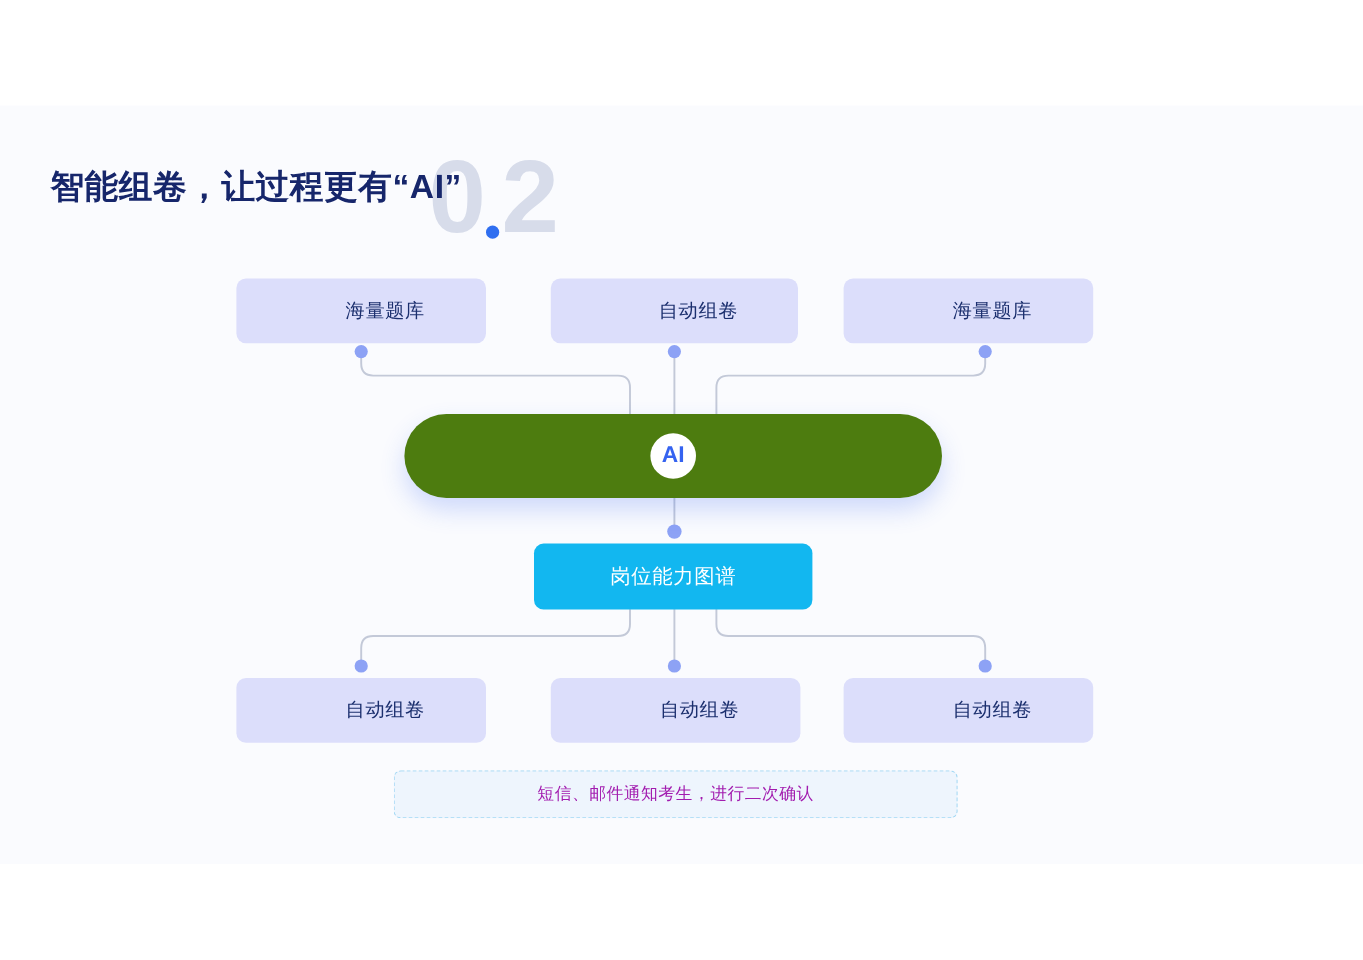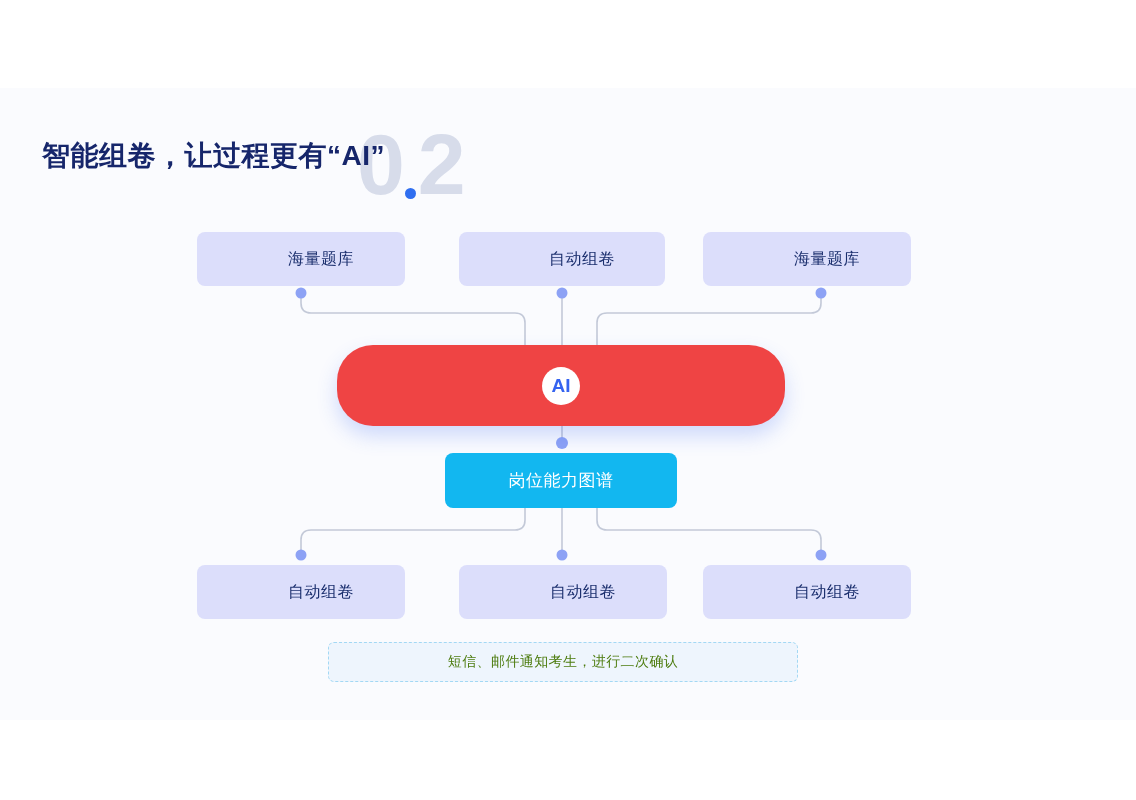--- a/index.html
+++ b/index.html
@@ -46,35 +46,35 @@
   }
   .node-soft{
     background:#dcdefb;border-radius:8px;color:#1b2f6e;
     height:54px;z-index:2;padding-left:40px;
   }
   .node-cyan{
     background:#12b7f0;border-radius:8px;color:#ffffff;
     height:55px;z-index:3;font-size:17px;text-align:right;
   }
   .node-pill{
-    background:#ef4444;border-radius:36px;color:#ffffff;
-    height:81px;z-index:3;font-size:24px;font-weight:bold;
+    background:#4d7c0f;border-radius:36px;color:#ffffff;
+    height:70px;z-index:3;font-size:24px;font-weight:bold;
     letter-spacing:2px;
     box-shadow:0 10px 20px rgba(53,99,240,.22);
     gap:14px;
   }
   .ai-badge{
     width:38px;height:38px;border-radius:50%;background:#ffffff;
     color:#3563f0;font-size:19px;font-weight:bold;letter-spacing:0;
     display:flex;align-items:center;justify-content:center;
     flex:0 0 auto;
   }
   .node-dashed{
     background:#eef5fd;border:1.5px dashed #a3d8f4;border-radius:6px;
-    color:#4d7c0f;height:40px;z-index:2;font-size:14px;letter-spacing:.4px;
+    color:#a21caf;height:40px;z-index:2;font-size:14px;letter-spacing:.4px;
   }
 </style>
 </head>
 <body>
 
 <div class="slide">
 
   <div class="header">
     <div class="watermark">
       <span>0</span>

